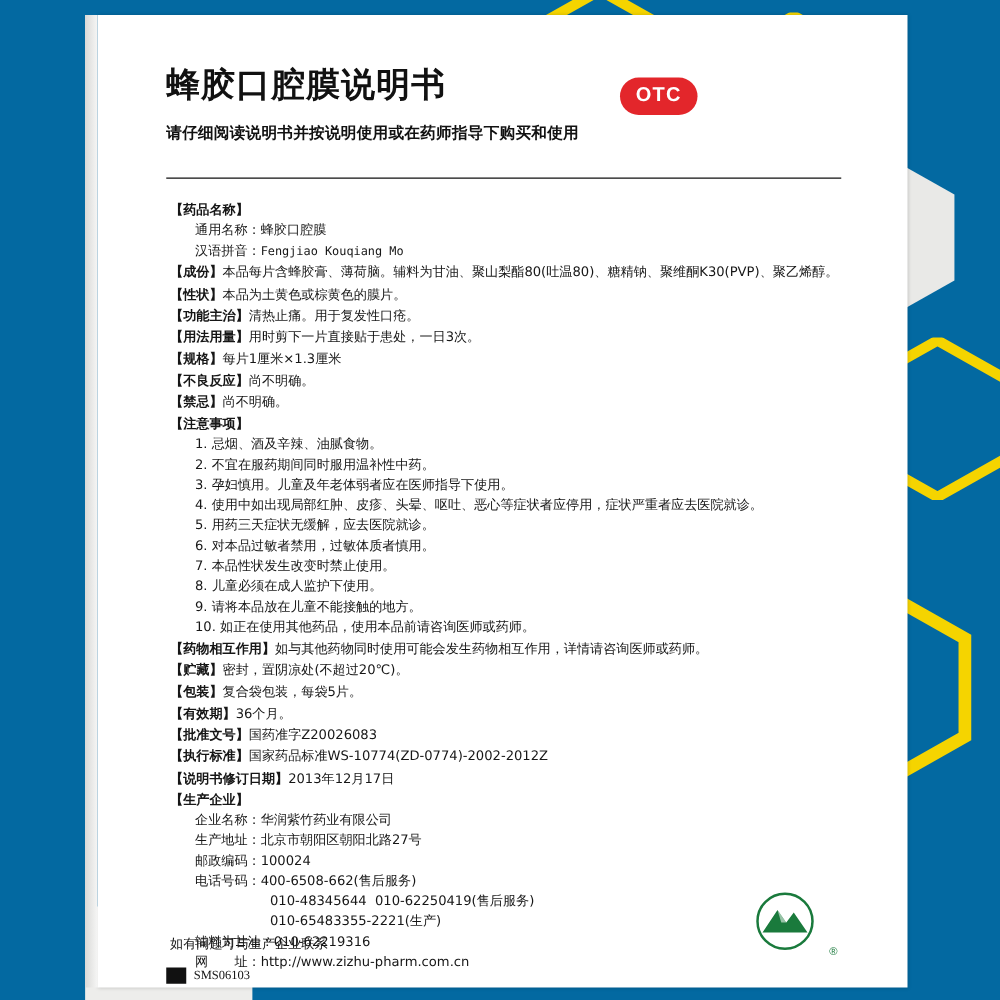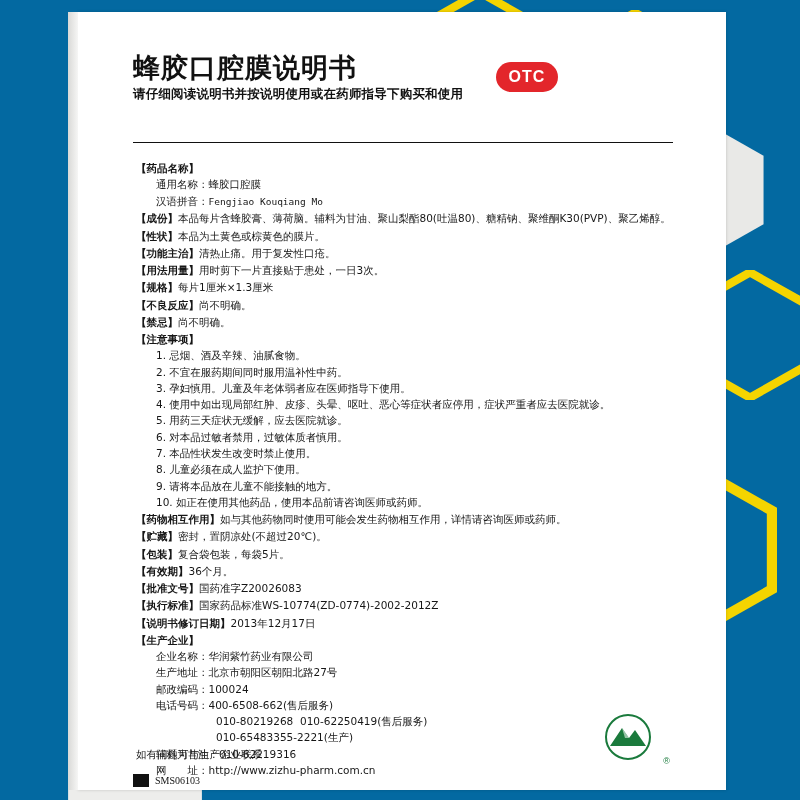--- a/index.html
+++ b/index.html
@@ -53,20 +53,21 @@
     width: 540px;
   }
   .title {
     font-family: "DejaVu Sans", sans-serif;
     font-size: 27px;
     font-weight: bold;
     color: #111;
     letter-spacing: 1px;
   }
   .subtitle {
+    margin-top: 12px;
     font-family: "DejaVu Sans", sans-serif;
     font-size: 12.5px;
     font-weight: bold;
     color: #111;
     letter-spacing: 0.2px;
   }
   .rule {
     position: absolute;
     left: 55px;
     top: 130px;
@@ -301,21 +302,21 @@
         <span class="sec-head">【说明书修订日期】</span><span class="sec-text">2013年12月17日</span>
       </div>
 
       <div class="sec">
         <div class="sec-head">【生产企业】</div>
         <div class="indent-2">
           <span class="contact-line"><span>企业名称：</span><span>华润紫竹药业有限公司</span></span>
           <span class="contact-line"><span>生产地址：</span><span>北京市朝阳区朝阳北路27号</span></span>
           <span class="contact-line"><span>邮政编码：</span><span>100024</span></span>
           <span class="contact-line"><span>电话号码：</span><span>400-6508-662(售后服务)</span></span>
-          <span class="contact-line"><span style="padding-left:60px">010-80219268  010-62250419(售后服务)</span></span>
+          <span class="contact-line"><span style="padding-left:60px">010-48345644  010-62250419(售后服务)</span></span>
           <span class="contact-line"><span style="padding-left:60px">010-65483355-2221(生产)</span></span>
           <span class="contact-line"><span>辅料为甘油：</span><span>010-62219316</span></span>
           <span class="contact-line"><span>网　　址：</span><span>http://www.zizhu-pharm.com.cn</span></span>
         </div>
       </div>
 
     </div>
 
     <div class="footnote">如有问题可与生产企业联系</div>
 

